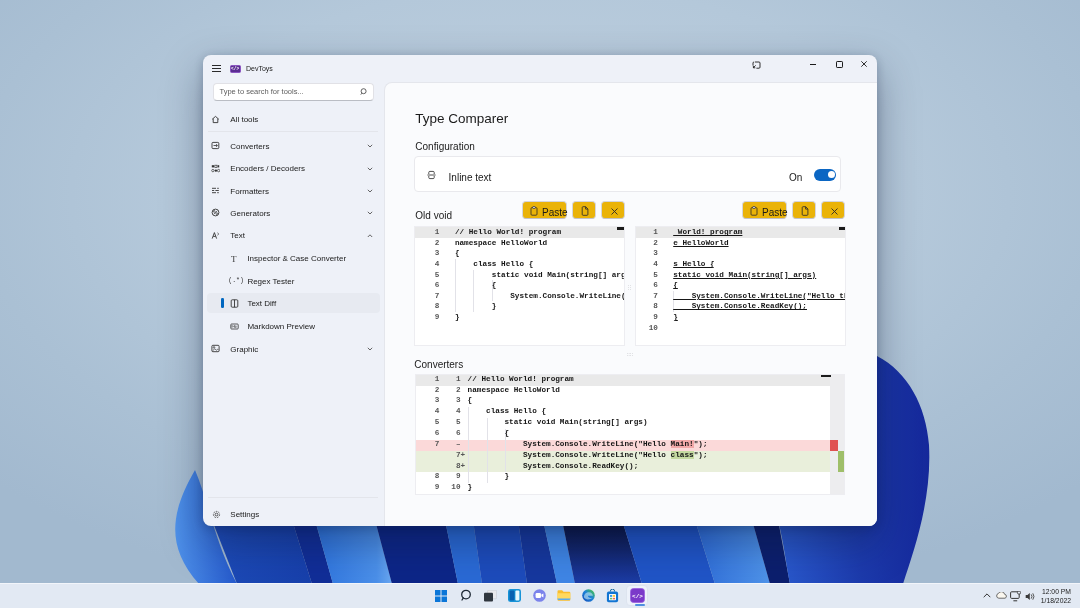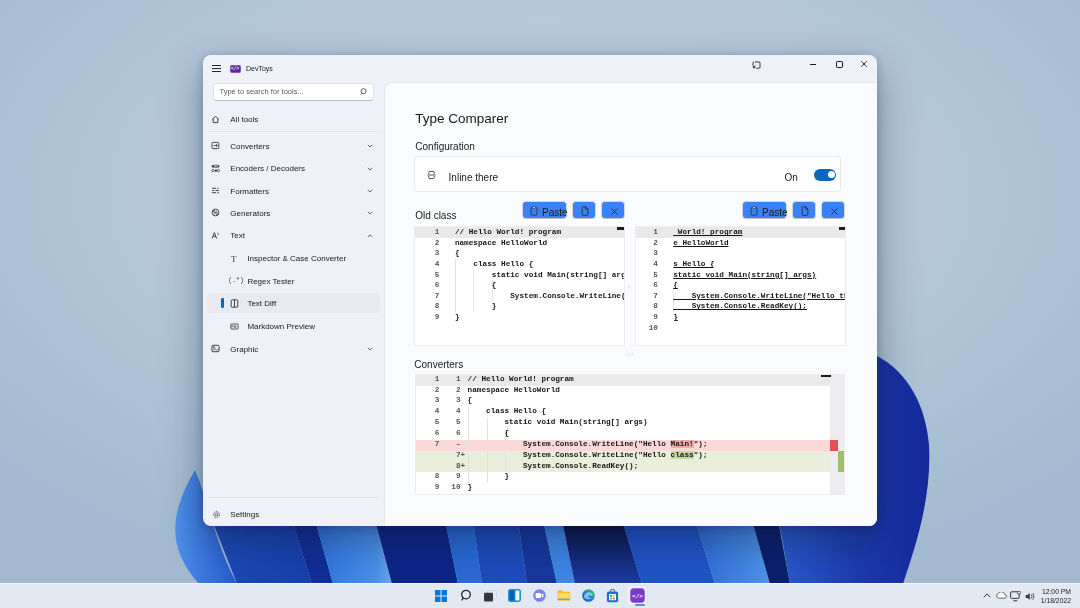--- a/index.html
+++ b/index.html
@@ -15,21 +15,21 @@
     background:#fafbfd;border-left:1px solid #e4e6ec;border-top:1px solid #e4e6ec;
     border-radius:8px 0 8px 0;border-top-left-radius:8px;border-bottom-right-radius:8px;}
   .uit{color:#1a1a1a;font-size:10px;}
   
   .ed{position:absolute;background:#fff;border:1px solid #ededf1;box-sizing:border-box;}
   .codepre{position:absolute;margin:0;font-family:"Liberation Mono",monospace;
     font-weight:bold;font-size:7.7px;line-height:10.6px;color:#161616;white-space:pre;}
   .gut{position:absolute;margin:0;font-family:"Liberation Mono",monospace;
     font-weight:bold;font-size:7.7px;line-height:10.6px;color:#565656;white-space:pre;text-align:right;}
   .guide{position:absolute;width:1px;background:#e2e2e8;}
-  .btn{height:18.3px;background:#3b82f6;border:1px solid #d6d6db;border-bottom-color:#c3c3c9;border-radius:4px;box-sizing:border-box;}
+  .btn{height:18.3px;background:#eab308;border:1px solid #d6d6db;border-bottom-color:#c3c3c9;border-radius:4px;box-sizing:border-box;}
 </style>
 </head>
 <body>
 <div id="desktop">
 
   <svg class="abs" style="left:0;top:0;" width="1080" height="608" viewBox="0 0 1080 608">
     <defs>
       <linearGradient id="gA" x1="0" y1="0" x2="1" y2="0">
         <stop offset="0" stop-color="#4f92ea"></stop>
           <stop offset="1" stop-color="#2559cc"></stop>
@@ -197,28 +197,28 @@
 
     <div id="content" class="abs" style="left:0;top:0;width:674px;height:471px;">
       <div class="abs" style="left:212.3px;top:56px;font-size:13.5px;font-weight:400;color:#1b1b1b;">Type Comparer</div>
       <div class="abs uit" style="left:212.3px;top:86px;">Configuration</div>
 
       <div class="abs" style="left:211.2px;top:101.3px;width:427px;height:36.4px;background:#fff;border:1px solid #e9e9ed;border-radius:4px;box-sizing:border-box;">
         <svg class="abs" style="left:12px;top:13.6px;" width="9" height="10" viewBox="0 0 9 10">
           <path d="M1.8,4 V2.4 a1,1 0 0 1 1,-1 h3.4 a1,1 0 0 1 1,1 V4 M1.8,6 V7.6 a1,1 0 0 0 1,1 h3.4 a1,1 0 0 0 1,-1 V6" fill="none" stroke="#3a3a3a" stroke-width="0.9"></path>
           <path d="M0.4,5 h8.2" stroke="#3a3a3a" stroke-width="0.9"></path>
         </svg>
-        <div class="abs uit" style="left:33.4px;top:14.8px;">Inline there</div>
-        <div class="abs uit" style="left:369.4px;top:14.8px;width:22px;text-align:left;">On</div>
+        <div class="abs uit" style="left:33.4px;top:14.8px;">Inline text</div>
+        <div class="abs uit" style="left:369.4px;top:14.8px;width:22px;text-align:center;">On</div>
         <div class="abs" style="left:398.5px;top:12.4px;width:22.7px;height:11.6px;background:#0b66c3;border-radius:6px;">
           <div class="abs" style="left:14px;top:1.9px;width:7.4px;height:7.4px;background:#fff;border-radius:50%;"></div>
         </div>
       </div>
 
-      <div class="abs uit" style="left:212.3px;top:155px;">Old class</div>
+      <div class="abs uit" style="left:212.3px;top:155px;">Old void</div>
       <div class="abs uit" style="left:432.4px;top:155px;margin-top:44px;">New text</div>
 
       <div class="abs btn" style="left:318.5px;top:146.7px;width:45.5px;">
         <svg class="abs" style="left:7.5px;top:4.3px;" width="8" height="10" viewBox="0 0 8 10">
             <rect x="1" y="1.6" width="6" height="7.6" rx="1" fill="none" stroke="#2a2a2a" stroke-width="0.8"></rect>
             <rect x="2.7" y="0.6" width="2.6" height="1.8" rx="0.5" fill="#fff" stroke="#2a2a2a" stroke-width="0.8"></rect>
           </svg>
         <div class="abs uit" style="left:19.5px;top:5px;">Paste</div>
       </div>
       <div class="abs btn" style="left:368.7px;top:146.7px;width:24.3px;">

